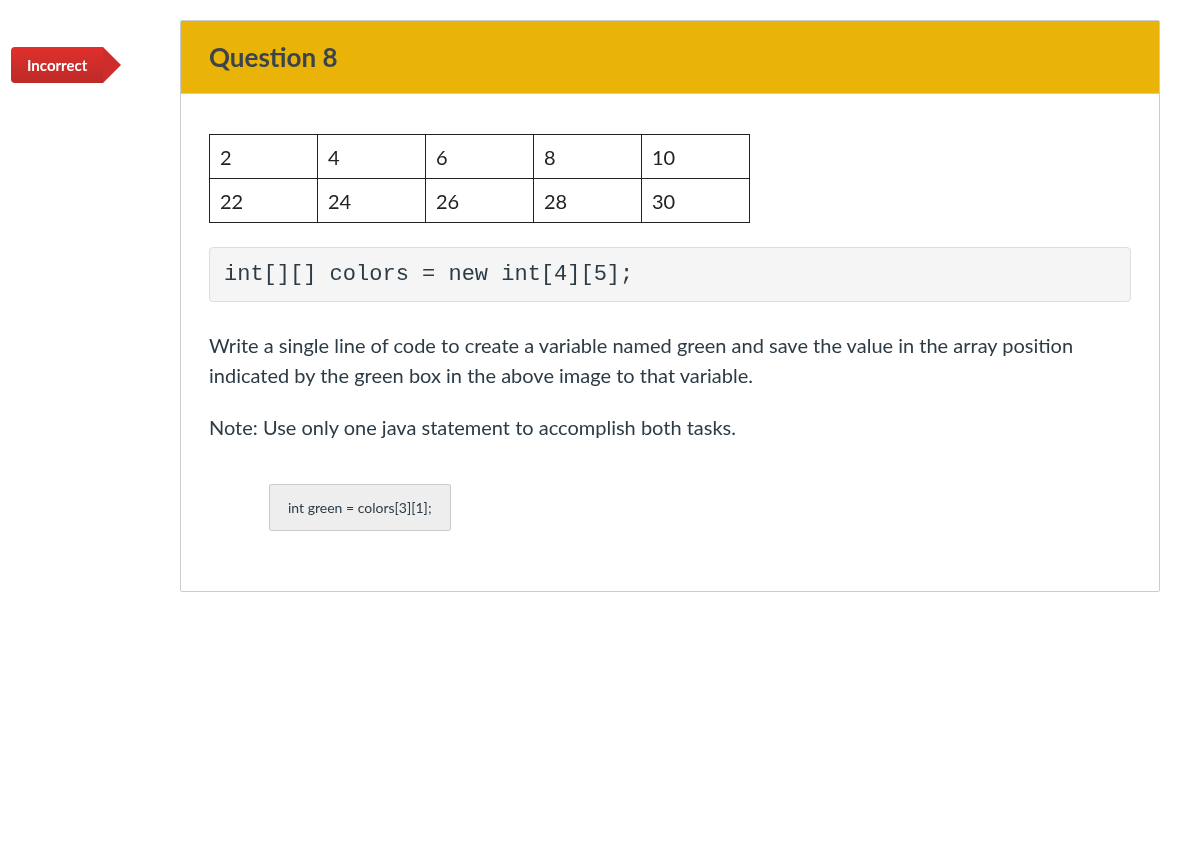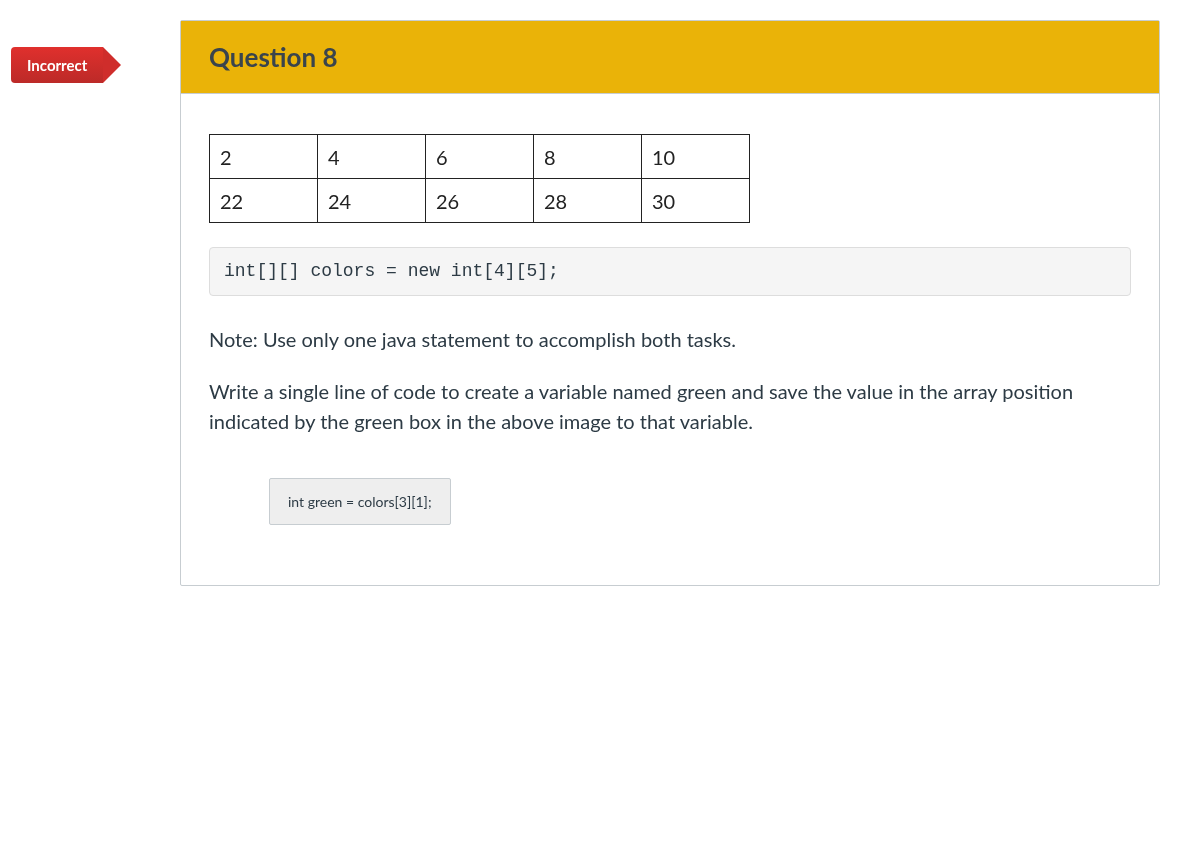--- a/index.html
+++ b/index.html
@@ -77,21 +77,21 @@
   }
   td.blue-cell  { background: #1505e2; color: #fff; }
   td.red-cell   { background: #f20707; color: #fff; }
   td.green-cell { background: #0c7e11; color: #fff; }
   .code-block {
     background: #f5f5f5;
     border: 1px solid #ddd;
     border-radius: 4px;
     padding: 10px 14px;
     font-family: "Menlo", "Consolas", "Courier New", monospace;
-    font-size: 18px;
+    font-size: 22px;
     white-space: pre;
     margin-bottom: 28px;
   }
   .answer-box {
     display: inline-block;
     margin-left: 60px;
     margin-top: 20px;
     background: #eeeeee;
     border: 1px solid #c7cdd1;
     border-radius: 2px;
@@ -132,20 +132,20 @@
             <td>26</td>
             <td>28</td>
             <td>30</td>
           </tr>
         </tbody>
     </table>
 
 
     <div class="code-block">int[][] colors = new int[4][5];</div>
 
+    <p>Write a single line of code to create a variable named green and save the value in the array position indicated by the green box in the above image to that variable.</p>
+
     <p>Note: Use only one java statement to accomplish both tasks.</p>
-
-    <p>Write a single line of code to create a variable named green and save the value in the array position indicated by the green box in the above image to that variable.</p>
 
     <div class="answer-box">int green = colors[3][1];</div>
 
   </div>
 </div>
 
 </body></html>

